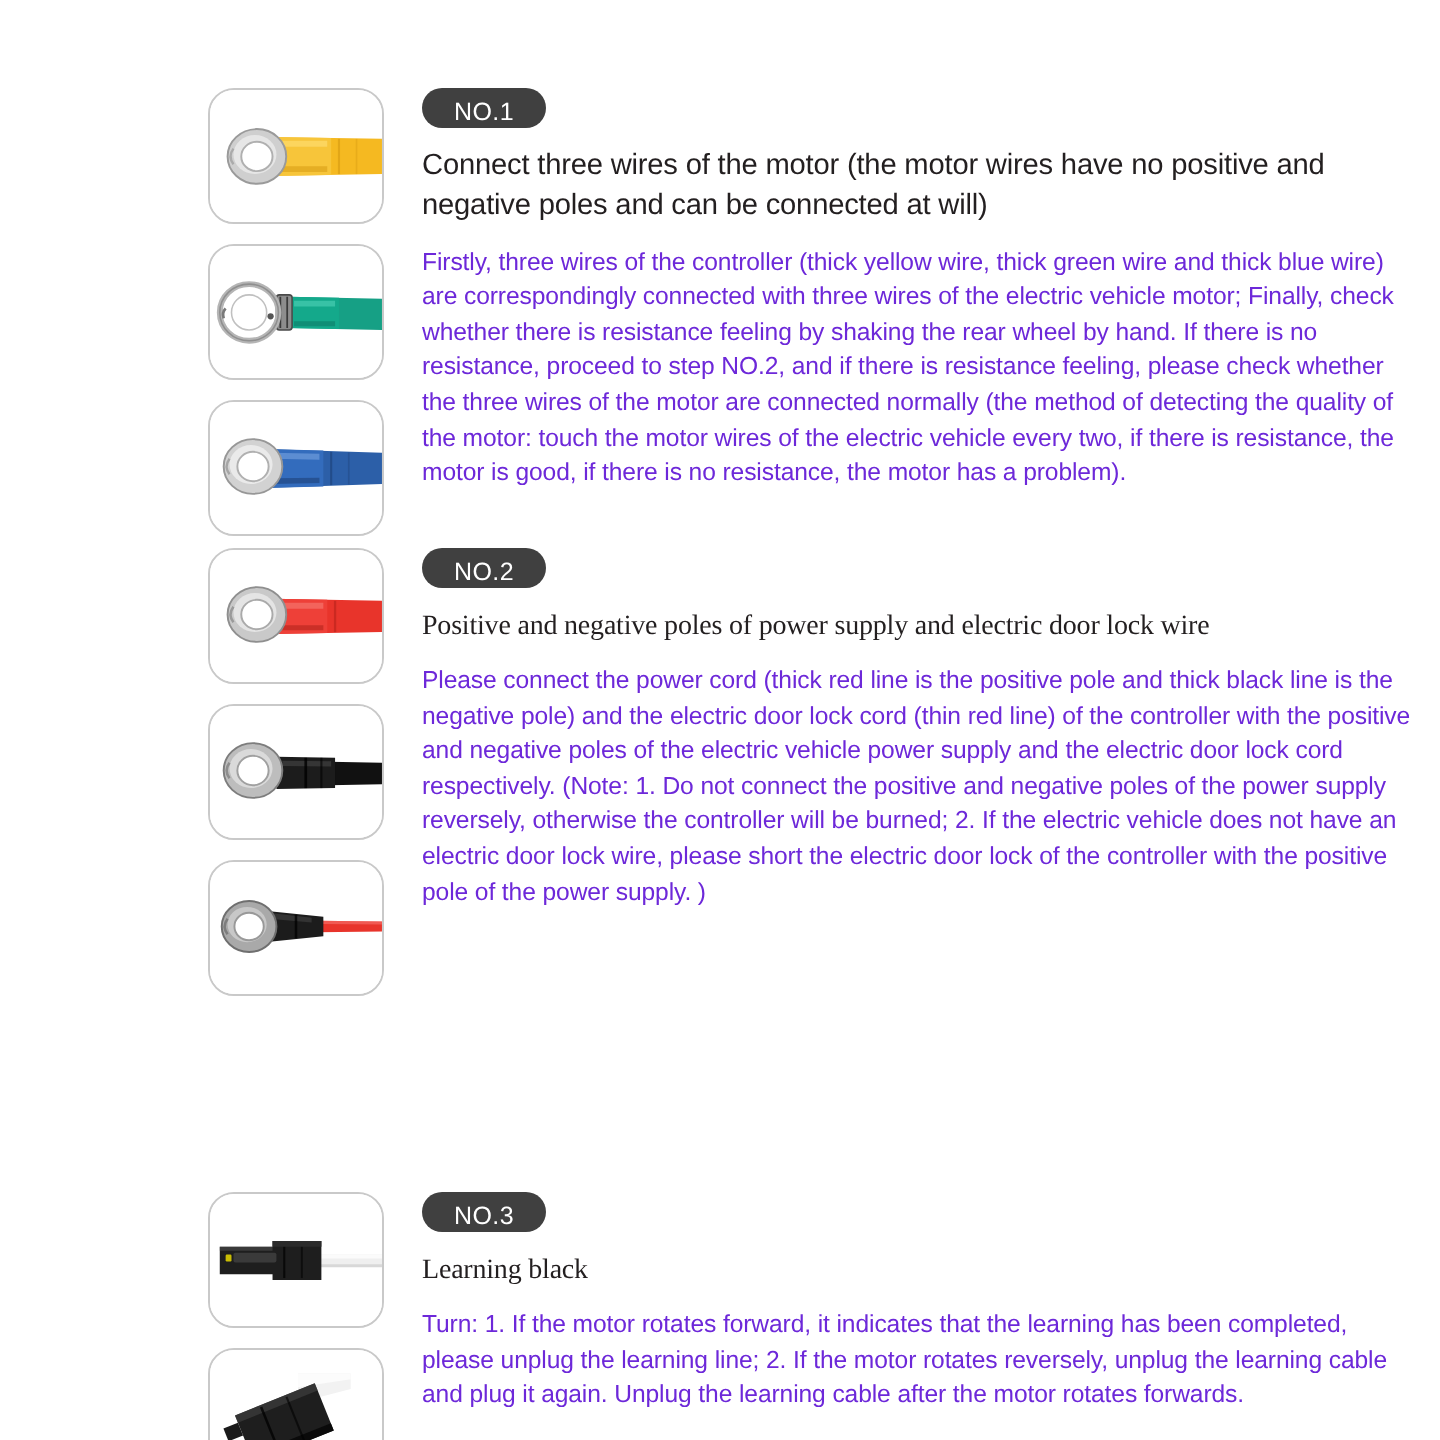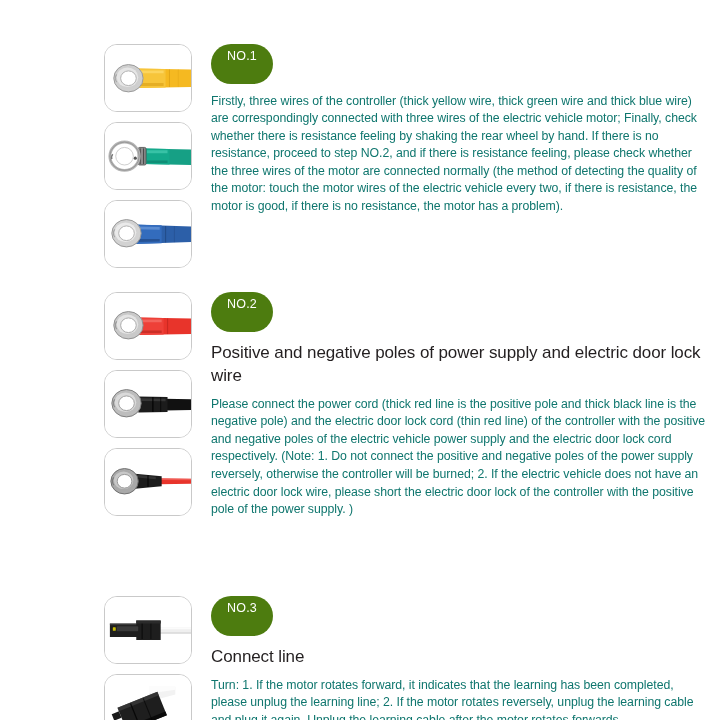--- a/index.html
+++ b/index.html
@@ -48,42 +48,43 @@
     inset: 0;
   }
 
   
   .textcol {
     margin-left: 19px;
     width: 500px;
   }
   .badge {
     display: inline-block;
-    background: #4d7c0f;
+    background: #404040;
     color: #ffffff;
     font-size: 12.5px;
     line-height: 1;
-    padding: 6px 16px 21px 16px;
+    padding: 6px 16px 1px 16px;
     border-radius: 999px;
     letter-spacing: 0.2px;
   }
   .s-title {
     font-size: 14.6px;
     line-height: 1.36;
     color: #231f20;
     margin-top: 9px;
     letter-spacing: -0.1px;
   }
   .s-title.small {
-    font-size: 17px;
+    font-size: 14px;
+    font-family: Liberation Serif, serif;
   }
   .s-body {
     font-size: 12.3px;
     line-height: 1.43;
-    color: #0f766e;
+    color: #6d28d9;
     margin-top: 9px;
     letter-spacing: -0.05px;
   }
   .s-body + .s-body {
     margin-top: 12px;
   }
 </style>
 </head>
 <body>
 
@@ -145,25 +146,26 @@
           <ellipse cx="22" cy="33" rx="8" ry="7.5" fill="#ffffff"></ellipse>
           <ellipse cx="22" cy="33" rx="8" ry="7.5" fill="none" stroke="#b0b0b0" stroke-width="1"></ellipse>
           <path d="M10 29 q-3 4 0 8" stroke="#a5a5a5" stroke-width="1.2" fill="none"></path>
         </svg>
       </div>
 
     </div>
 
     <div class="textcol">
       <div class="badge">NO.1</div>
+      <div class="s-title">Connect three wires of the motor (the motor wires have no positive and negative poles and can be connected at will)</div>
       <div class="s-body">Firstly, three wires of the controller (thick yellow wire, thick green wire and thick blue wire) are correspondingly connected with three wires of the electric vehicle motor; Finally, check whether there is resistance feeling by shaking the rear wheel by hand. If there is no resistance, proceed to step NO.2, and if there is resistance feeling, please check whether the three wires of the motor are connected normally (the method of detecting the quality of the motor: touch the motor wires of the electric vehicle every two, if there is resistance, the motor is good, if there is no resistance, the motor has a problem).</div>
     </div>
   </div>
 
-  <div class="section" style="left:104px; top:292px;">
+  <div class="section" style="left:104px; top:274px;">
     <div class="gallery">
 
       <div class="photo-card">
         <svg class="scene" viewBox="0 0 88 68">
           <rect x="0" y="0" width="88" height="68" fill="#fff"></rect>
           <path d="M32 25 L88 26 L88 42 L32 43 Z" fill="#E8342B"></path>
           <path d="M32 25 L60 25.5 L60 42.5 L32 43 Z" fill="#EE4038"></path>
           <path d="M36 27 L58 27 L58 30 L36 30 Z" fill="#F5736C" opacity="0.7"></path>
           <path d="M36 38.5 L58 38.5 L58 41 L36 41 Z" fill="#A81D16" opacity="0.5"></path>
           <line x1="64" y1="26" x2="64" y2="42" stroke="#A81D16" stroke-width="1.2" opacity="0.45"></line>
@@ -252,18 +254,18 @@
             <path d="M8 26 L16 26 L16 33 L8 33 Z" fill="#1a1a1a"></path>
             <path d="M8 38 L16 38 L16 45 L8 45 Z" fill="#1a1a1a"></path>
           </g>
         </svg>
       </div>
 
     </div>
 
     <div class="textcol">
       <div class="badge">NO.3</div>
-      <div class="s-title small">Connect line</div>
+      <div class="s-title small">Learning black</div>
       <div class="s-body">Turn: 1. If the motor rotates forward, it indicates that the learning has been completed, please unplug the learning line; 2. If the motor rotates reversely, unplug the learning cable and plug it again. Unplug the learning cable after the motor rotates forwards.</div>
     </div>
   </div>
 
 </div>
 
 </body></html>

